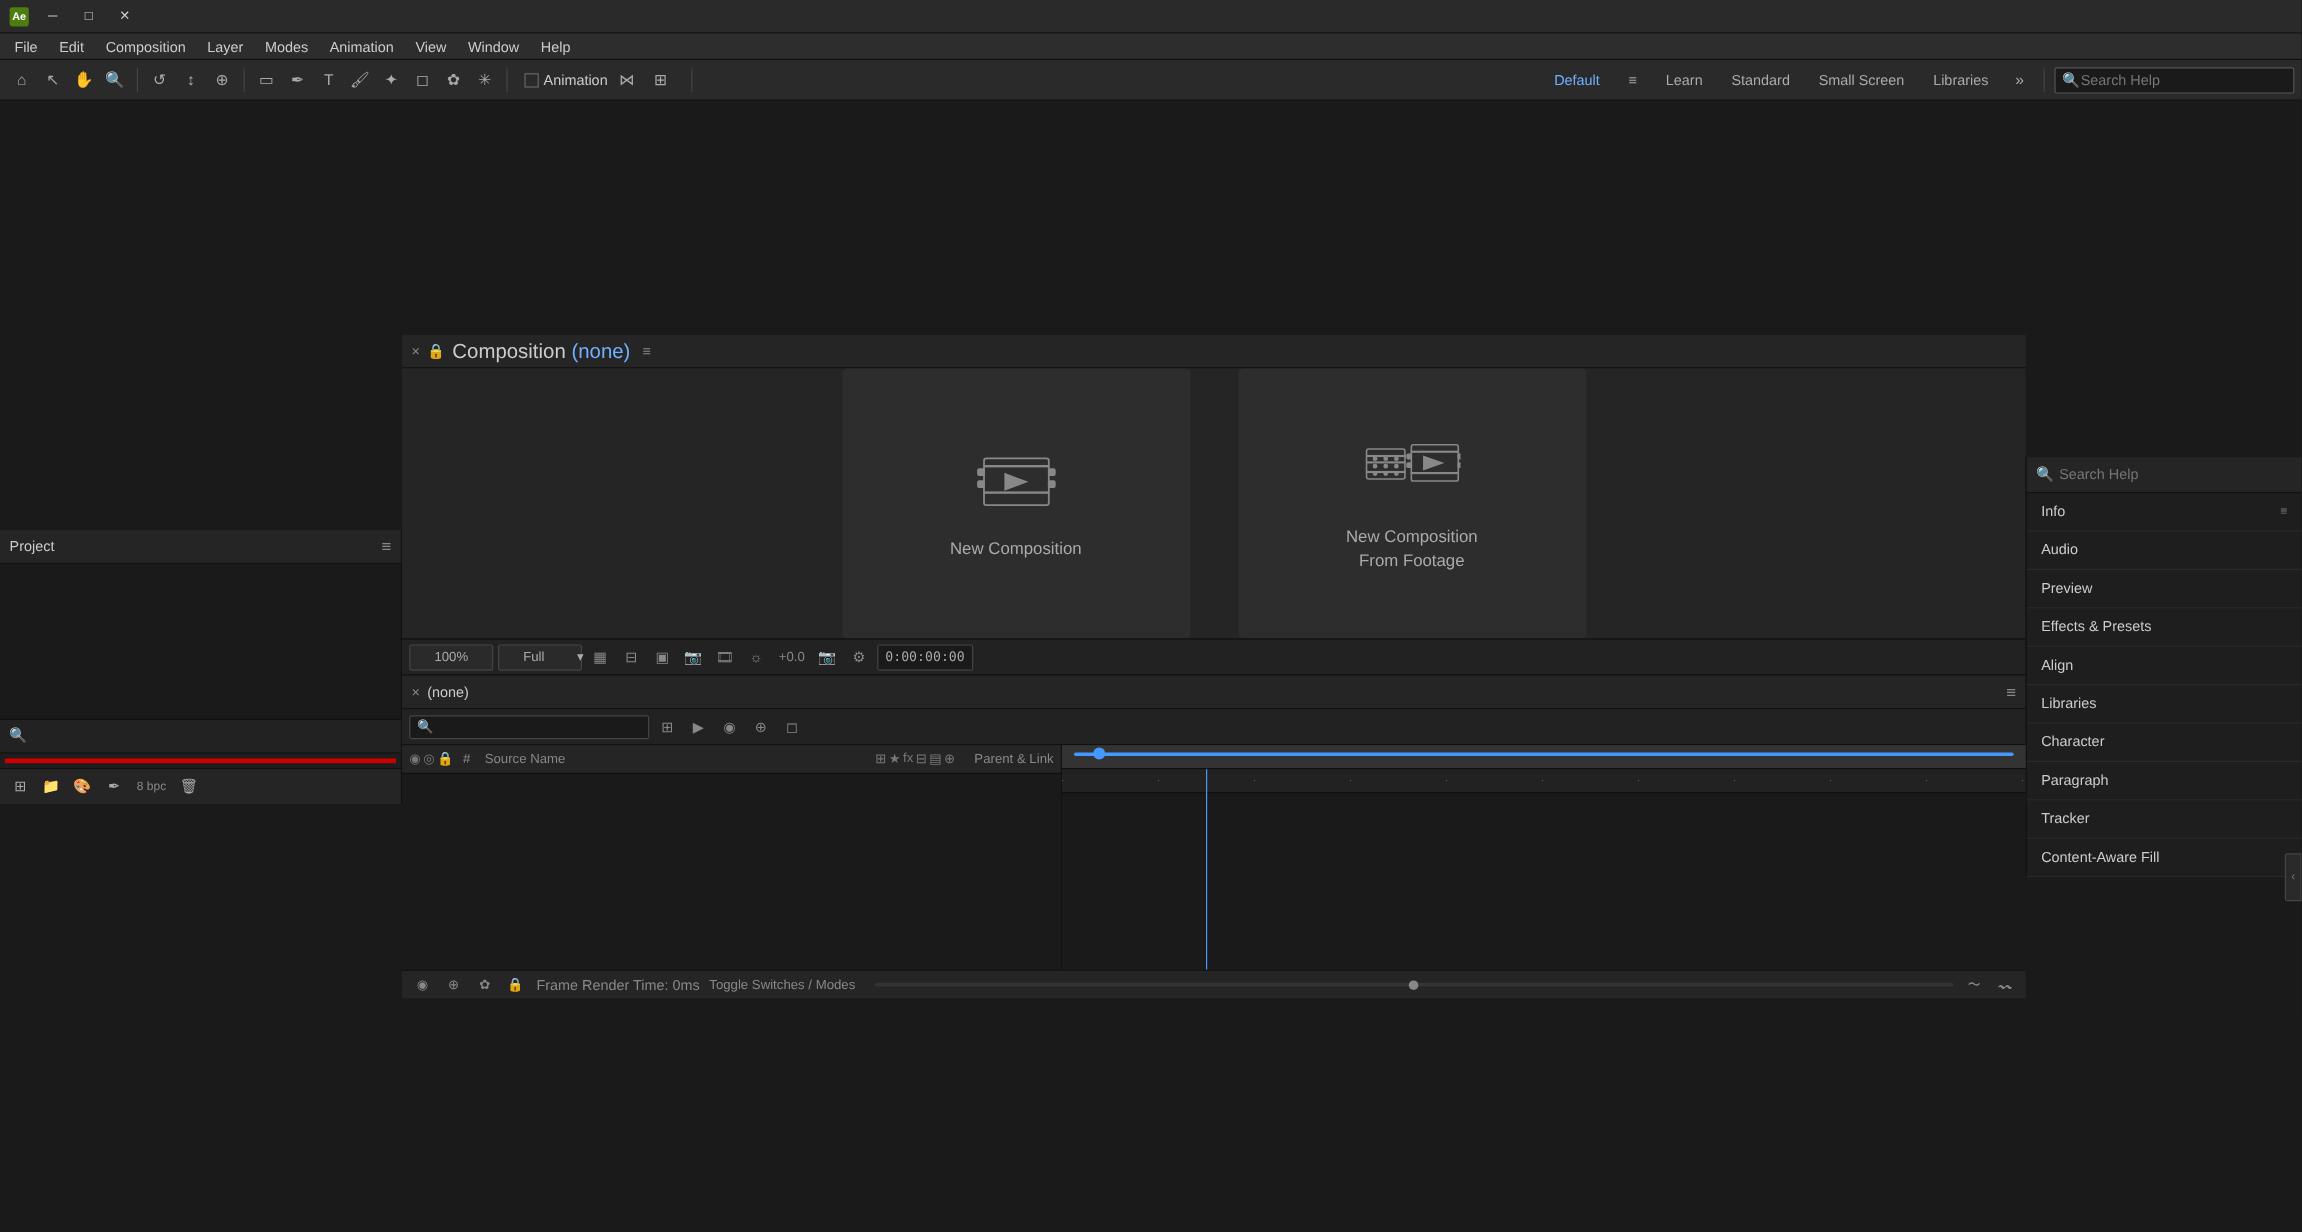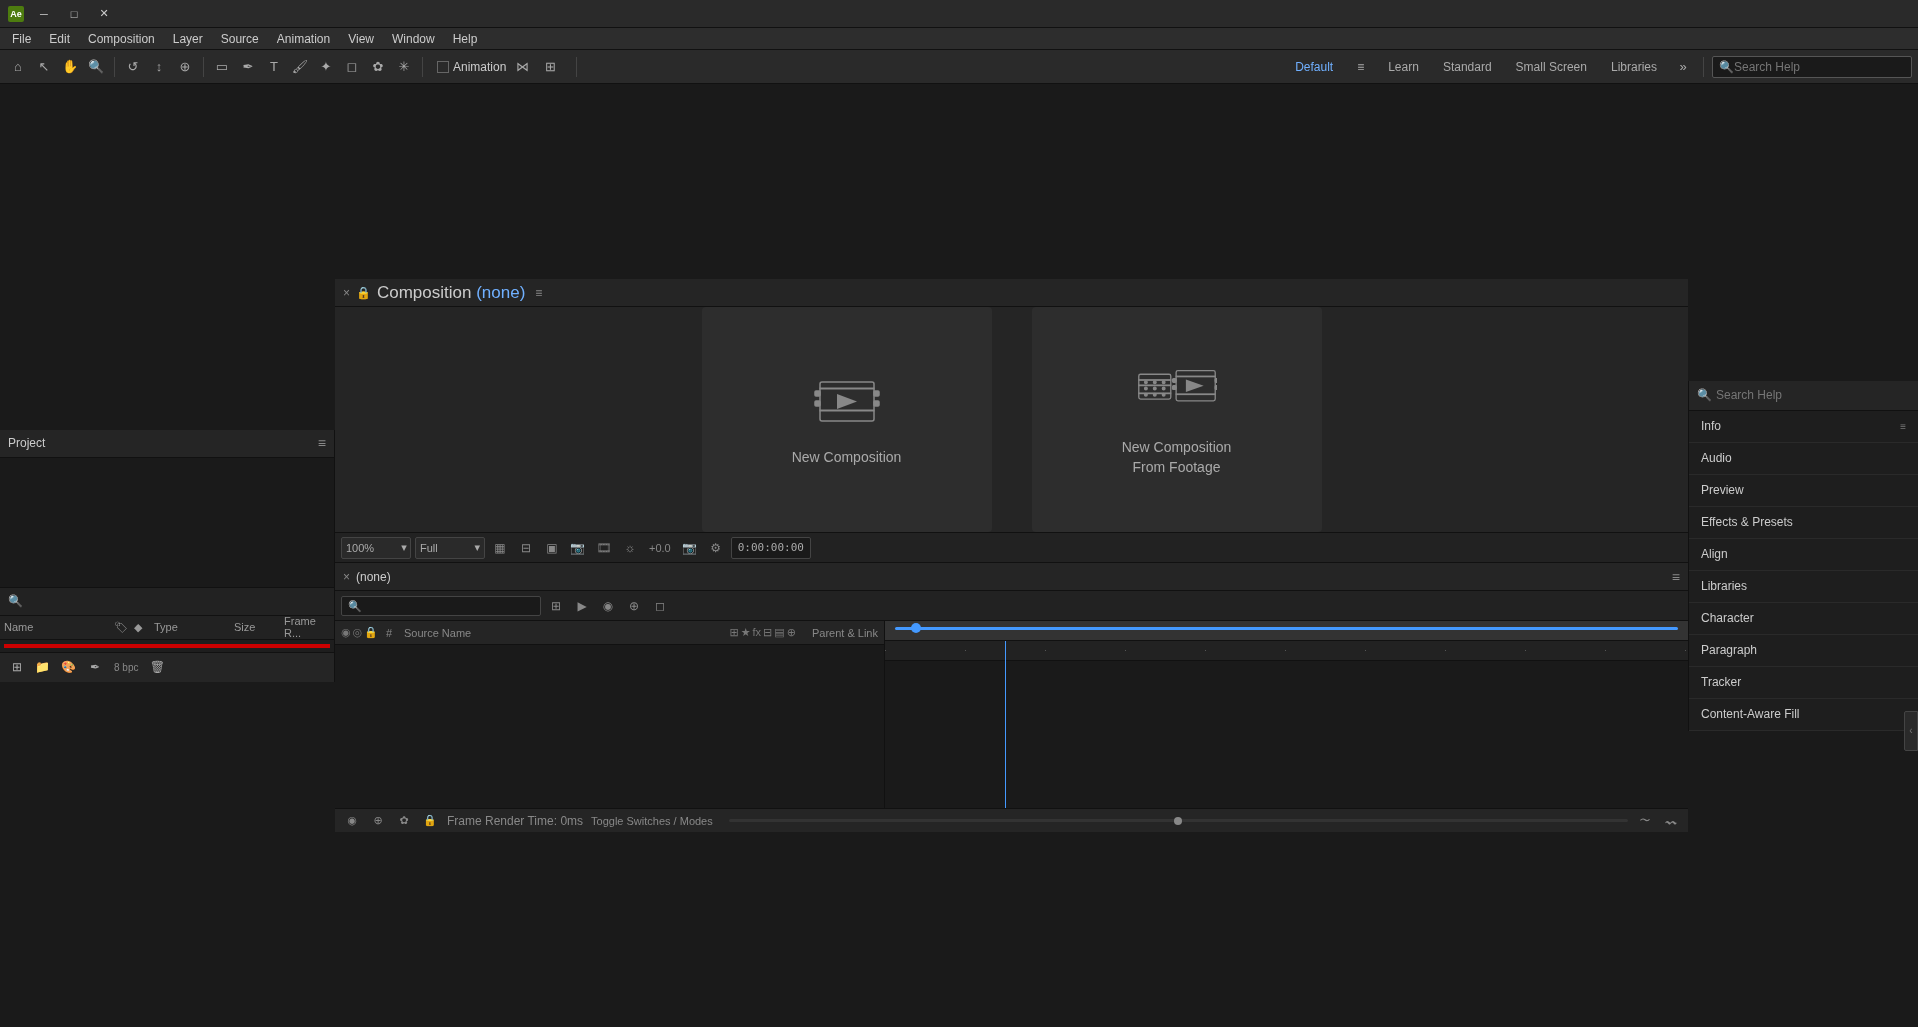--- a/index.html
+++ b/index.html
@@ -314,21 +314,21 @@
       gap: 4px;
     }
     .comp-dropdown {
       height: 22px;
       background: #2a2a2a;
       border: 1px solid #444;
       color: #aaa;
       font-size: 11px;
       width: 70px;
       border-radius: 2px;
-      padding: 0 4px;
+      padding: 0 20px;
       display: flex; align-items: center; justify-content: space-between;
       cursor: pointer;
       gap: 27px;
     }
     .comp-icon-btn {
       width: 22px; height: 22px;
       background: transparent;
       border: none;
       color: #888;
       cursor: pointer;
@@ -542,21 +542,21 @@
     <button class="win-btn">□</button>
     <button class="win-btn close">✕</button>
   </div>
 </div>
 
 <div id="menu-bar">
   <span class="menu-item">File</span>
   <span class="menu-item">Edit</span>
   <span class="menu-item">Composition</span>
   <span class="menu-item">Layer</span>
-  <span class="menu-item">Source</span>
+  <span class="menu-item">Modes</span>
   <span class="menu-item">Animation</span>
   <span class="menu-item">View</span>
   <span class="menu-item">Window</span>
   <span class="menu-item">Help</span>
 </div>
 
 <div id="toolbar">
 
   <button class="tool-btn">⌂</button>
   <button class="tool-btn">↖</button>
@@ -611,28 +611,20 @@
 
     <div style="height:130px; background:#1a1a1a; position:relative; border-bottom:1px solid #111;">
       
     </div>
 
     <div class="project-search">
       <span>🔍</span>
       <input type="text" placeholder="" style="">
     </div>
 
-    <div class="project-table-header">
-      <span class="col-name">Name</span>
-      <span class="col-icon1">🏷</span>
-      <span class="col-icon2">◆</span>
-      <span class="col-type">Type</span>
-      <span class="col-size">Size</span>
-      <span class="col-frame">Frame R...</span>
-    </div>
 
     <div class="project-content"></div>
 
     <div class="project-bottom">
       <button class="proj-tool-btn">⊞</button>
       <button class="proj-tool-btn">📁</button>
       <button class="proj-tool-btn">🎨</button>
       <button class="proj-tool-btn">✒</button>
       <span class="bpc-indicator">8 bpc</span>
       <button class="proj-tool-btn">🗑</button>

